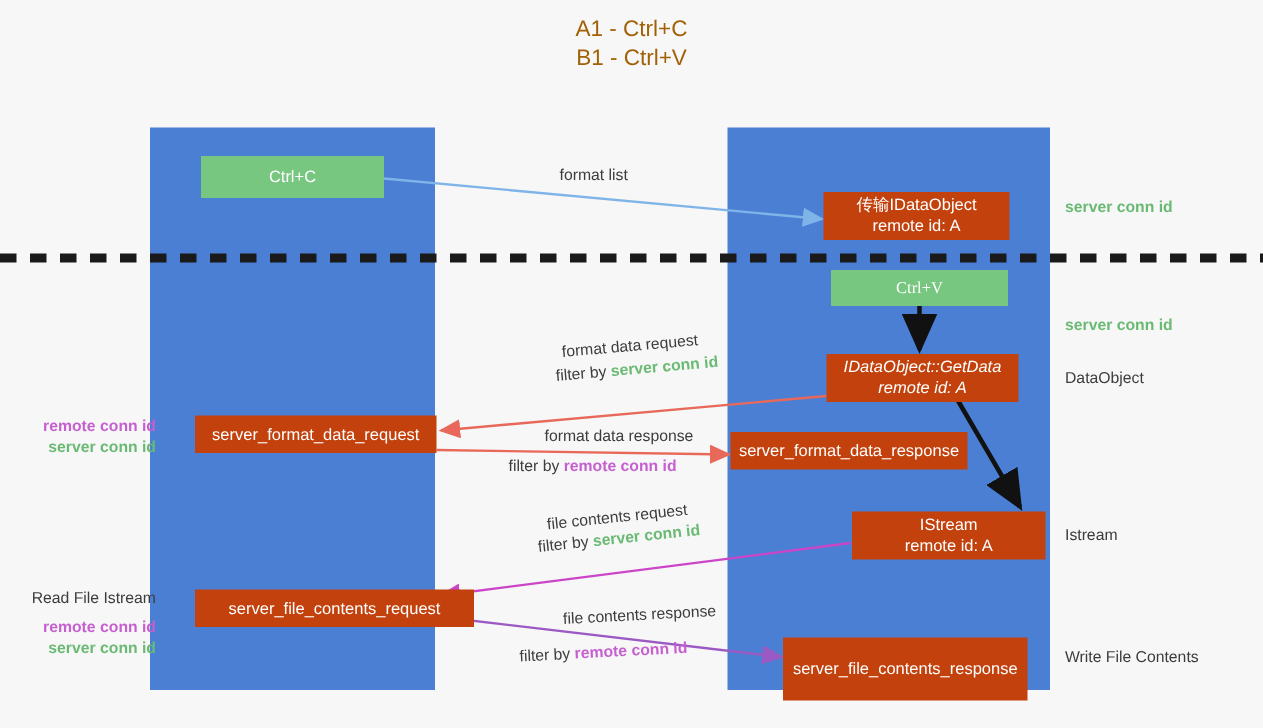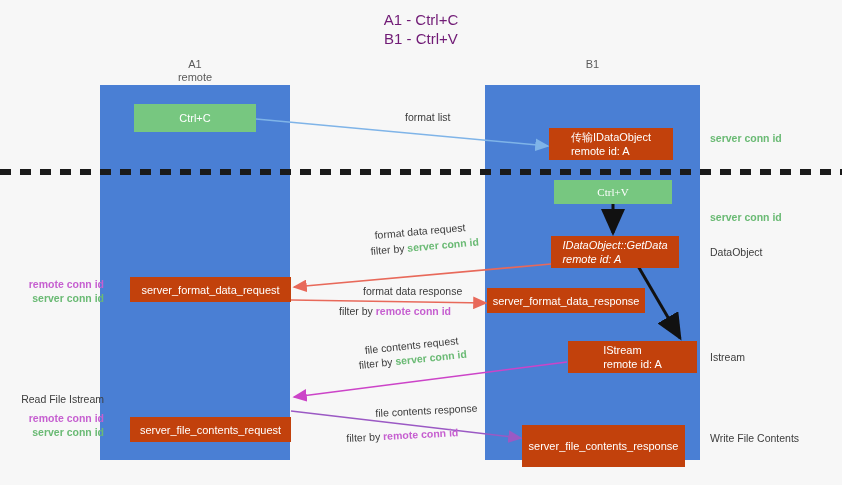--- a/index.html
+++ b/index.html
@@ -18,21 +18,21 @@
     width: 842px;
     height: 485px;
   }
   .abs { position: absolute; }
 
   
   #title {
     left: 0; top: 10px; width: 842px;
     text-align: center;
     font-size: 15px;
-    color: #701a75;
+    color: #a16207;
     line-height: 19px;
     white-space: pre-line;
   }
 
   
   .lane-head {
     text-align: center;
     font-size: 11px;
     color: #5a5a5a;
     line-height: 13px;
@@ -52,21 +52,21 @@
   
   .box {
     box-sizing: border-box;
     display: flex;
     flex-direction: column;
     align-items: center;
     justify-content: center;
     color: #ffffff;
     font-size: 11px;
     line-height: 14px;
-    text-align: left;
+    text-align: center;
     white-space: pre-line;
     padding: 2px 4px;
   }
   .box.green  { background: #77c780; }
   .box.orange { background: #c2410c; }
 
   
   .lbl {
     font-size: 10.5px;
     color: #3c3c3c;
@@ -84,26 +84,21 @@
   }
 </style>
 </head>
 <body>
 
 <div id="stage">
 
   <div class="abs" id="title">A1 - Ctrl+C
 B1 - Ctrl+V</div>
 
-  <div class="abs lane-head" id="head-a1">
-    <div>A1</div>
-    <div>remote</div>
-  </div>
   <div class="abs lane-head" id="head-b1">
-    <div>B1</div>
   </div>
 
   <div class="abs lane" id="lane-a1"></div>
   <div class="abs lane" id="lane-b1"></div>
 
   <svg class="abs" id="svg-layer">
     <defs>
       <marker id="ah-blue" markerWidth="9" markerHeight="8" refX="8" refY="4" orient="auto">
         <path d="M0,0 L9,4 L0,8 z" fill="#7fb4e8"></path>
       </marker>
@@ -148,25 +143,25 @@
   <div class="abs box orange" style="left:551px; top:236px;  width:128px; height:32px;font-style:italic;">IDataObject::GetData
 remote id: A</div>
 
   <div class="abs box orange" style="left:487px; top:288px;  width:158px; height:25px;">server_format_data_response</div>
 
   <div class="abs box orange" style="left:130px; top:277px;  width:161px; height:25px;">server_format_data_request</div>
 
   <div class="abs box orange" style="left:568px; top:341px;  width:129px; height:32px;">IStream
 remote id: A</div>
 
-  <div class="abs box orange" style="left:130px; top:393px;  width:161px; height:25px;margin-top:24px;">server_file_contents_request</div>
+  <div class="abs box orange" style="left:130px; top:393px;  width:186px; height:25px;">server_file_contents_request</div>
 
   <div class="abs box orange" style="left:522px; top:425px;  width:163px; height:42px;">server_file_contents_response</div>
 
-  <div class="abs lbl" style="left:373px; top:110px;margin-left:32px;">format list</div>
+  <div class="abs lbl" style="left:373px; top:110px;">format list</div>
 
   <div class="abs lbl" style="left:374px; top:228px; transform:rotate(-5deg); transform-origin:left top;">format data request</div>
   <div class="abs lbl" style="left:370px; top:244px; transform:rotate(-5deg); transform-origin:left top;"><span>filter by </span><span class="green-txt">server conn id</span></div>
 
   <div class="abs lbl" style="left:363px; top:284px;">format data response</div>
   <div class="abs lbl" style="left:339px; top:304px;"><span>filter by </span><span class="purple-txt">remote conn id</span></div>
 
   <div class="abs lbl" style="left:364px; top:343px; transform:rotate(-6deg); transform-origin:left top;">file contents request</div>
   <div class="abs lbl" style="left:358px; top:358px; transform:rotate(-6deg); transform-origin:left top;"><span>filter by </span><span class="green-txt">server conn id</span></div>
 

